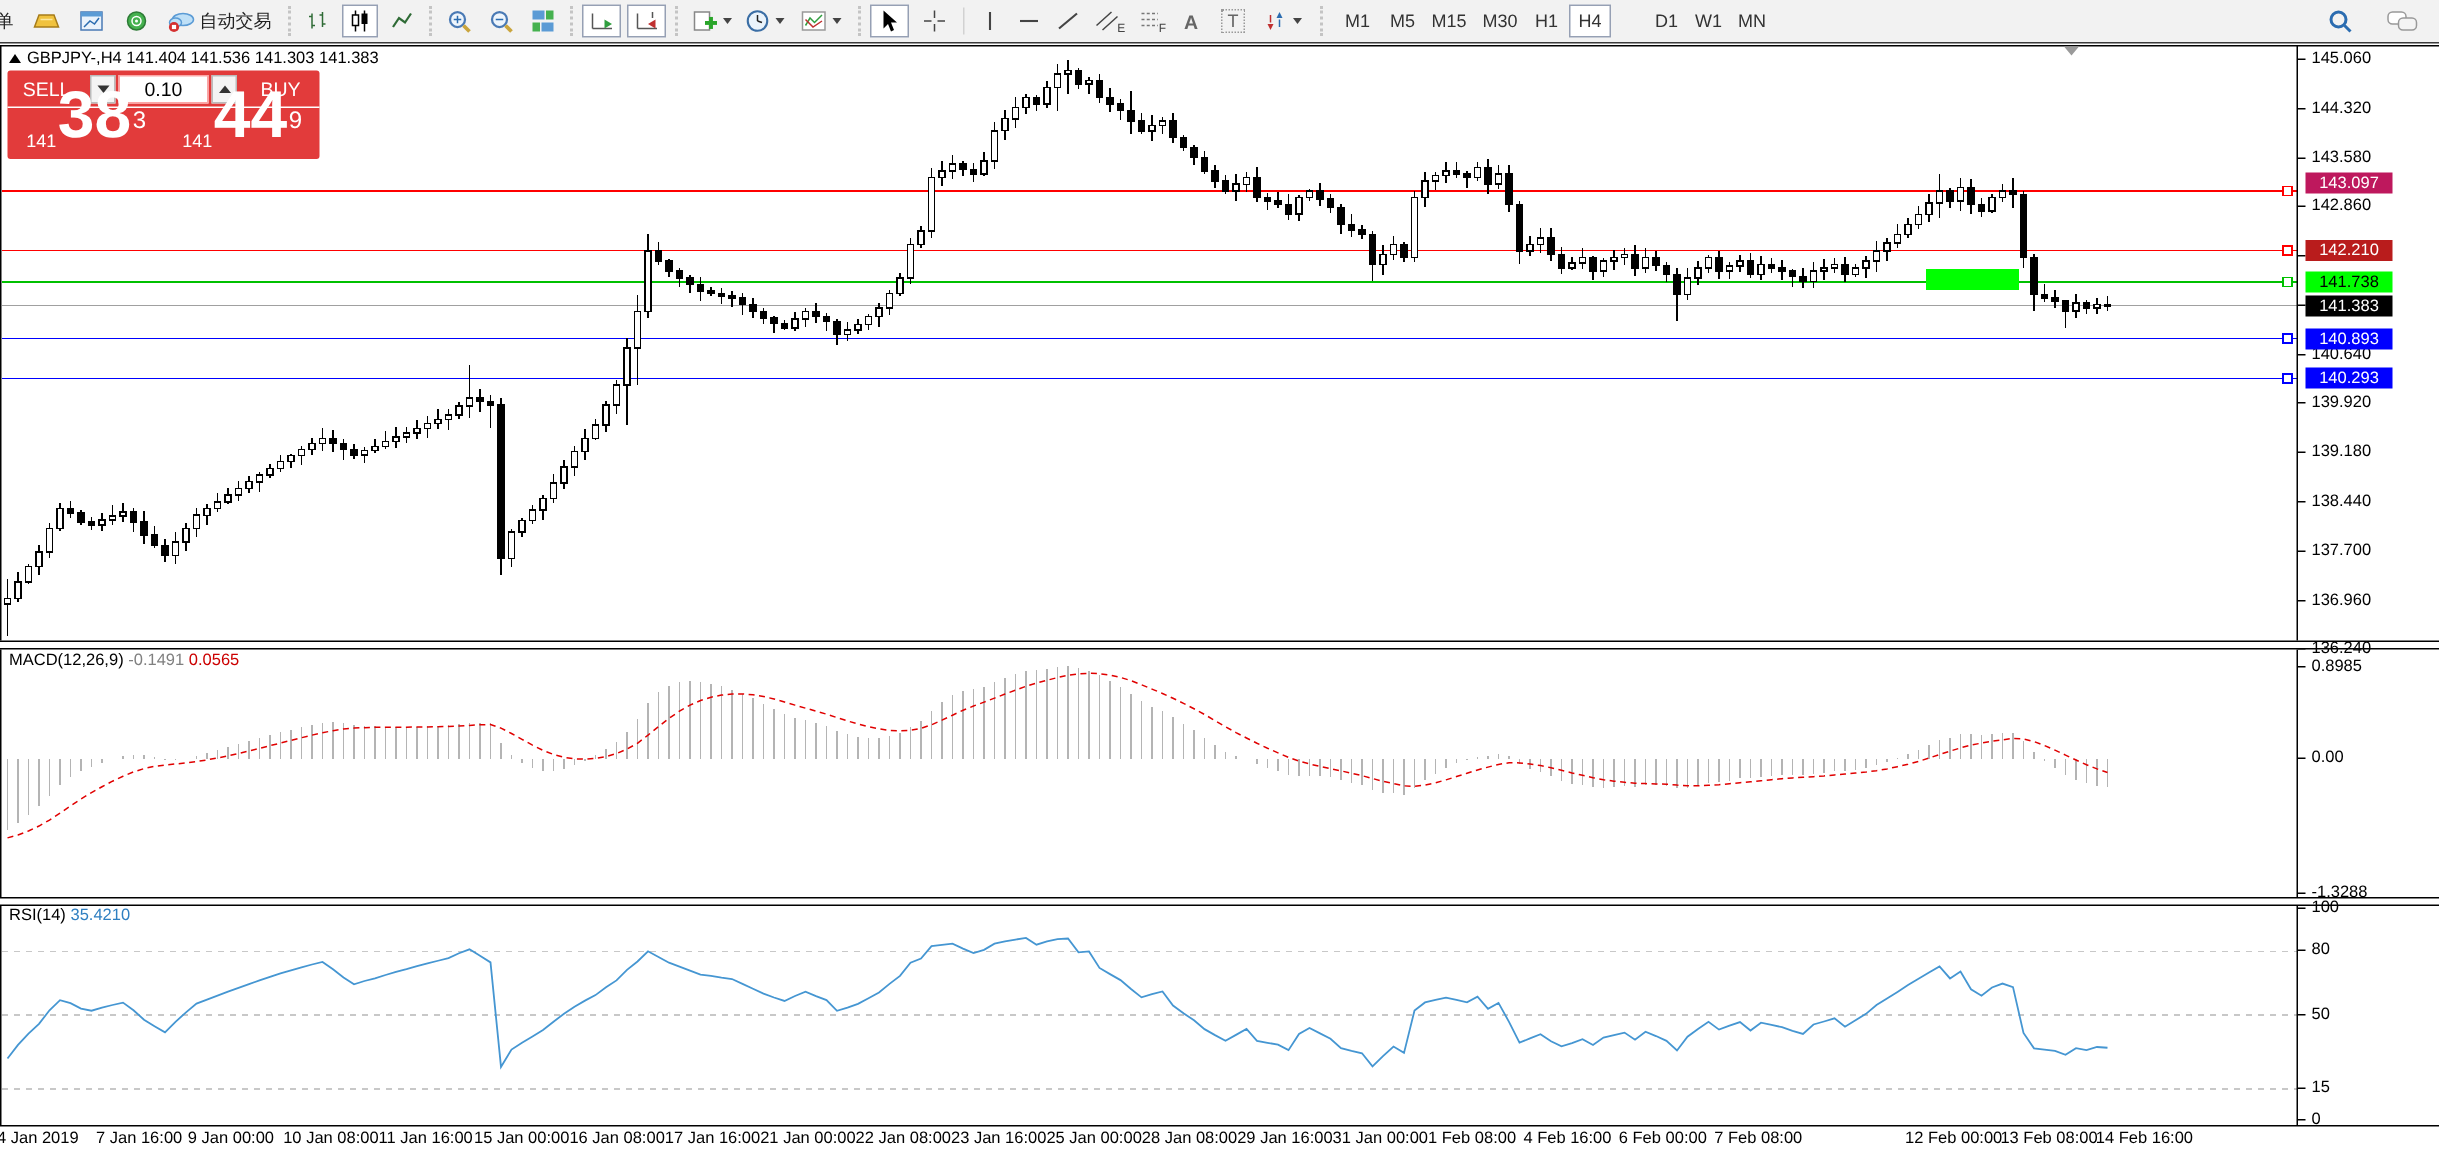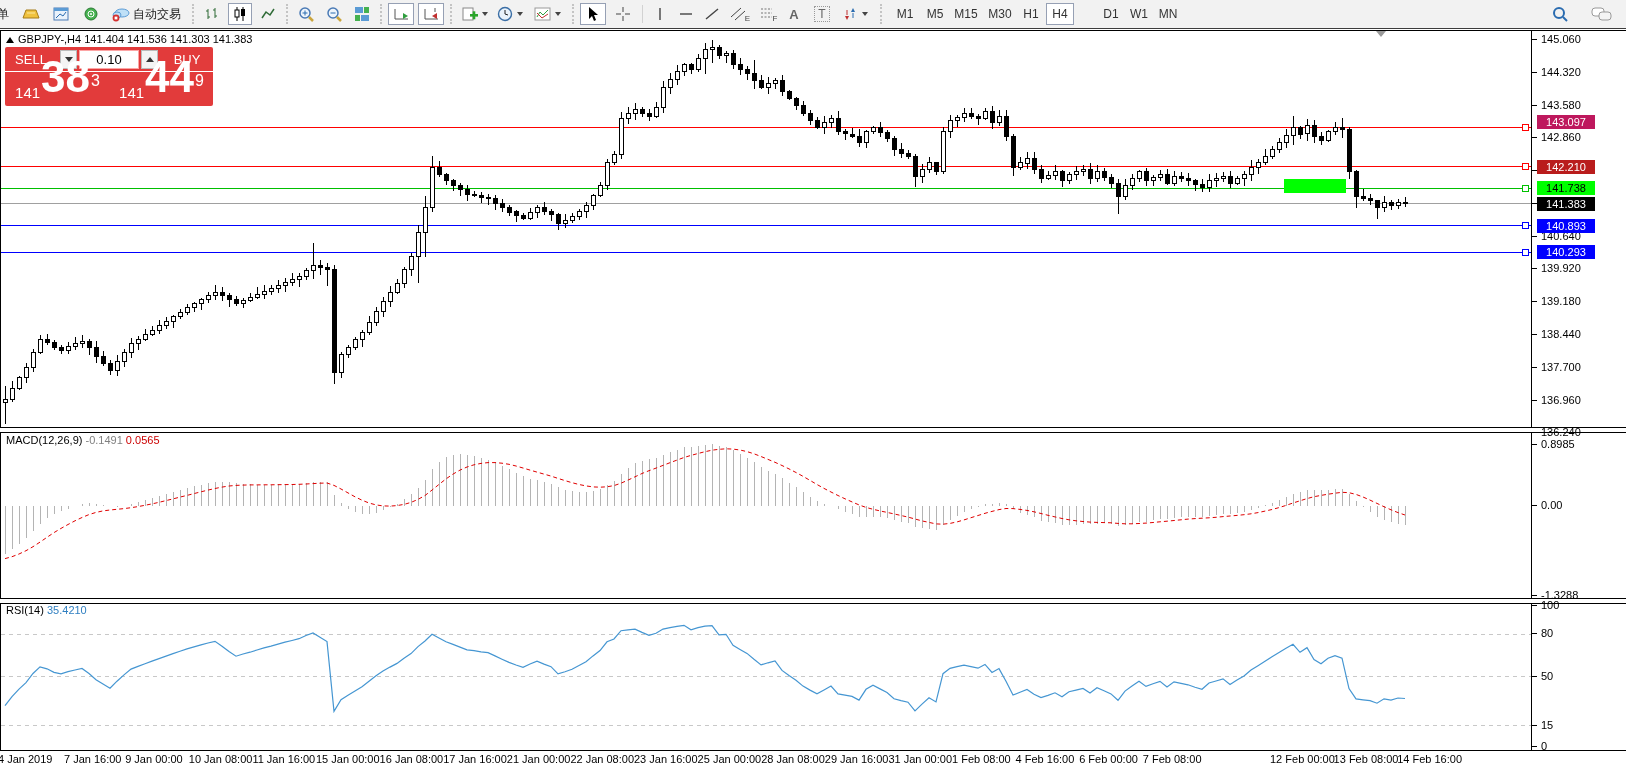--- a/index.html
+++ b/index.html
@@ -23,21 +23,21 @@
   .tri-up{display:inline-block;width:0;height:0;border-left:4px solid transparent;border-right:4px solid transparent;border-bottom:6px solid #000;margin-right:4px;}
   
   #panel{position:absolute;left:5px;top:47px;width:208px;height:59px;background:#e23b3b;z-index:9;border-radius:2px;}
   #panel .rowline{position:absolute;left:0;top:24px;width:208px;height:1px;background:#fff;}
   .pbtn{position:absolute;top:0;height:24px;color:#fff;font-size:13px;display:flex;align-items:center;justify-content:center;}
   #spin-down,#spin-up{position:absolute;top:3px;width:17px;height:19px;background:#f4f4f4;border:1px solid #bbb;box-sizing:border-box;display:flex;align-items:center;justify-content:center;}
   #vol{position:absolute;left:74px;top:3px;width:60px;height:19px;border:1px solid #fca5a5;box-sizing:border-box;text-align:center;font-size:13px;font-family:"Liberation Sans",sans-serif;padding:0;}
   .spin-t-dn{width:0;height:0;border-left:4px solid transparent;border-right:4px solid transparent;border-top:5px solid #333;}
   .spin-t-up{width:0;height:0;border-left:4px solid transparent;border-right:4px solid transparent;border-bottom:5px solid #333;}
   .bigpx{position:absolute;top:25px;height:34px;width:103px;color:#fff;display:flex;align-items:flex-end;justify-content:center;padding-bottom:2px;box-sizing:border-box;}
-  .bigpx .pre{font-size:15px;margin-bottom:3px;}
+  .bigpx .pre{font-size:12px;margin-bottom:3px;}
   .bigpx .big{font-size:44px;line-height:30px;margin:12px 1px;font-weight:bold;}
   .bigpx .sup{font-size:16px;align-self:flex-start;margin-top:0px;}
   
   #paxis{position:absolute;left:1531px;top:30px;width:95px;height:720px;z-index:7;}
   .ptick{position:absolute;left:10px;font-size:11px;color:#000;white-space:nowrap;}
   .ptick::before{content:"";position:absolute;left:-9px;top:6px;width:5px;height:1px;background:#000;}
   .chip{position:absolute;left:6px;width:58px;height:14px;font-size:11px;line-height:14px;text-align:center;z-index:9;}
   
   .tlabel{position:absolute;top:753px;font-size:11px;color:#000;white-space:nowrap;z-index:7;}
   

